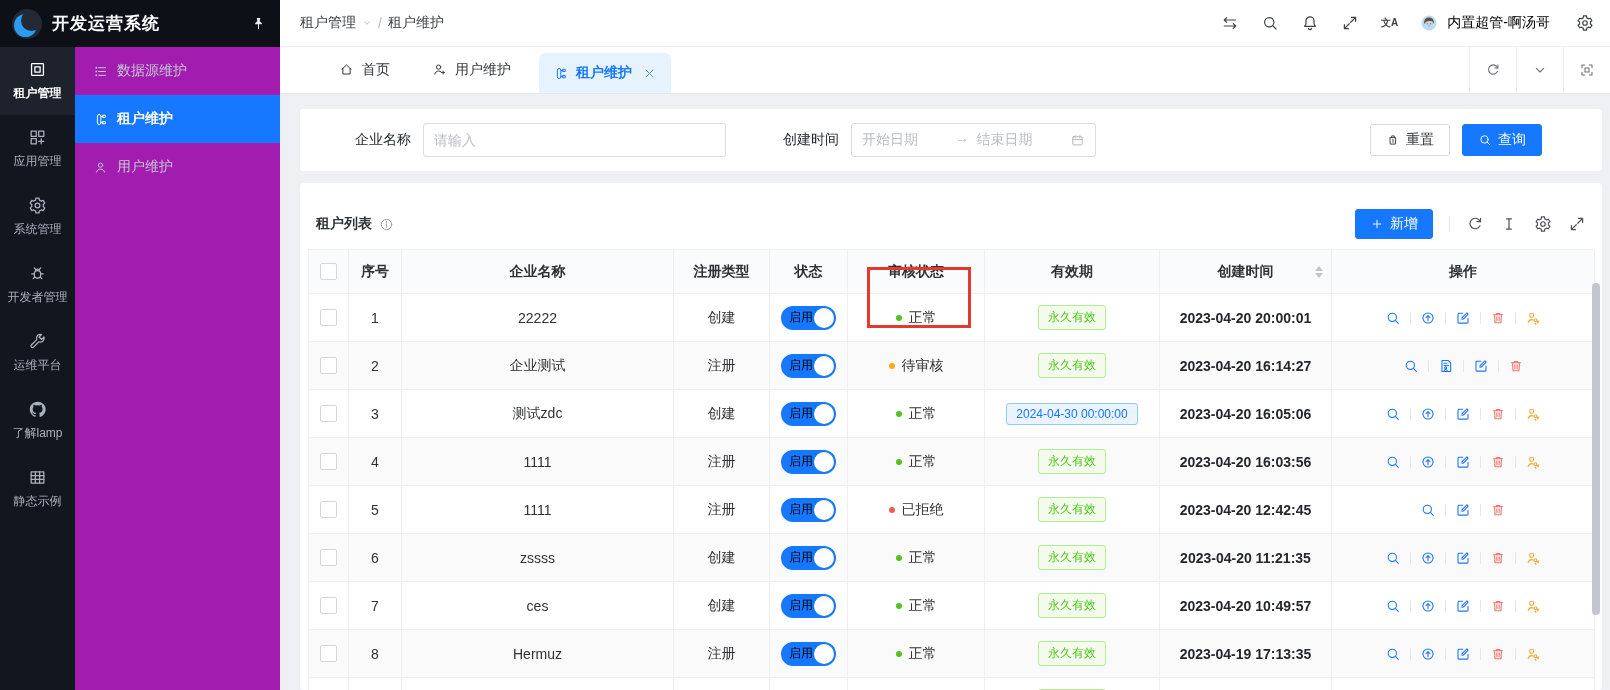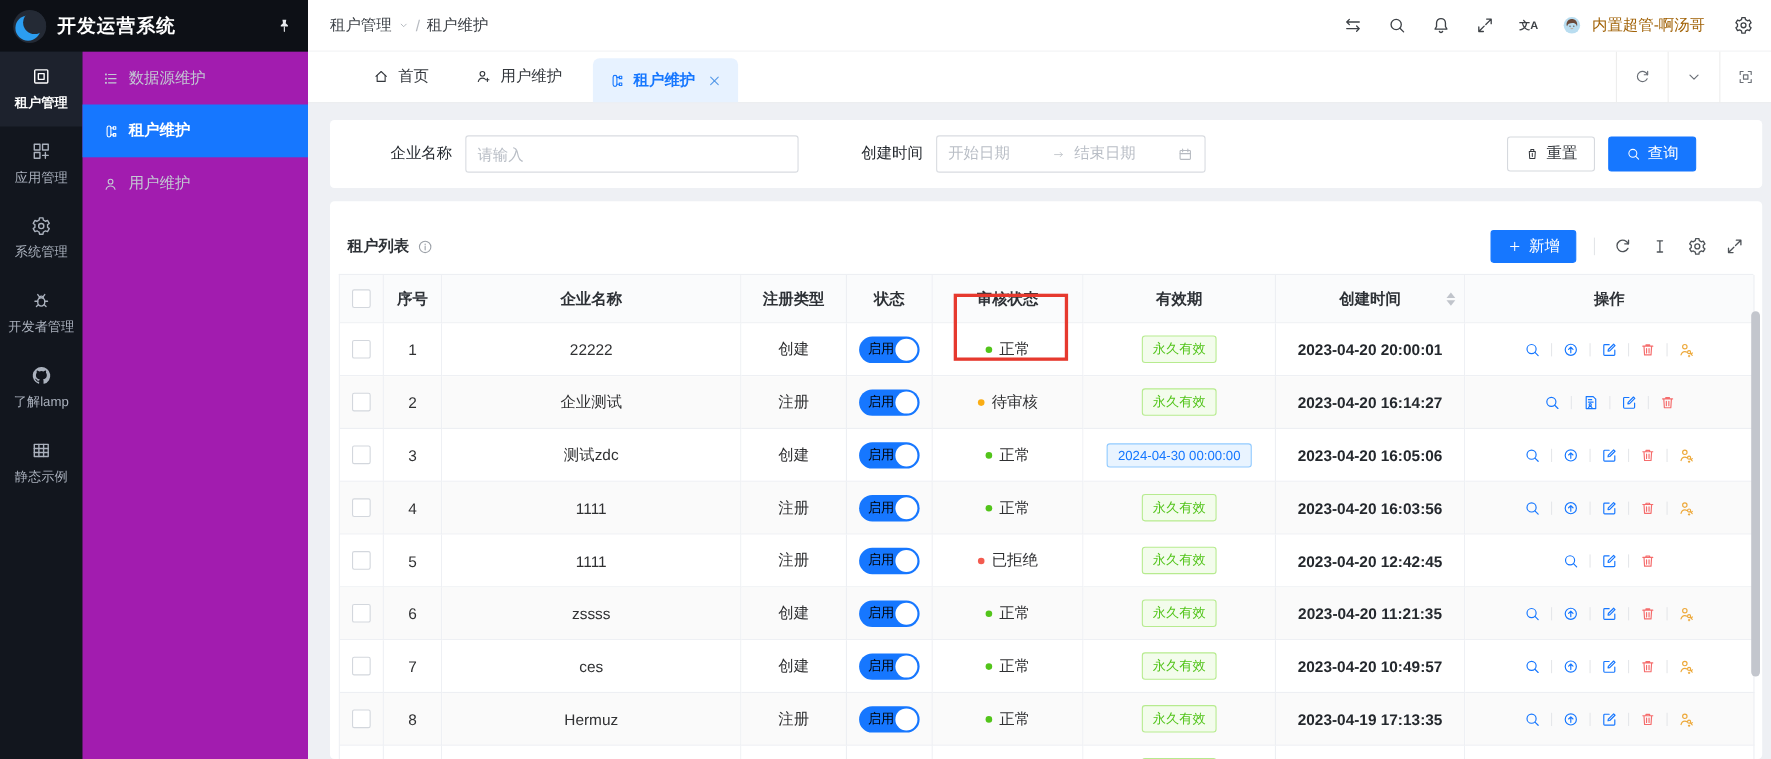--- a/index.html
+++ b/index.html
@@ -32,21 +32,21 @@
   .topbar{position:absolute;left:280px;top:0;width:1330px;height:47px;background:#fff;border-bottom:1px solid #f0f1f3;
           display:flex;align-items:center;box-sizing:border-box;padding:0 16px 0 20px;}
   .breadcrumb{display:flex;align-items:center;gap:6px;color:#3c4046;font-size:14px;}
   .breadcrumb .crumb-caret{font-size:10px;color:#9aa0a8;}
   .breadcrumb .sep{color:#b6bac0;}
   .topbar-right{margin-left:auto;display:flex;align-items:center;gap:22px;color:#3d4146;}
   .topbar-right [data-icon]{font-size:18px;cursor:pointer;}
   .txt-icon{font-size:10px;font-weight:bold;cursor:pointer;}
   .userbox{display:flex;align-items:center;gap:9px;cursor:pointer;}
   .avatar{font-size:28px;}
-  .username{font-size:14px;color:#a16207;white-space:nowrap;}
+  .username{font-size:14px;color:#000000;white-space:nowrap;}
   .topbar-gear{margin-left:4px;}
 
   
   .tabbar{position:absolute;left:280px;top:47px;width:1330px;height:47px;background:#fff;border-bottom:1px solid #e4e7ea;
           display:flex;align-items:stretch;box-sizing:border-box;}
   .tabs{display:flex;align-items:flex-end;padding-left:45px;flex:1;}
   .tab{display:flex;align-items:center;gap:8px;height:47px;padding:0 14px;margin-right:14px;color:#33373c;cursor:pointer;white-space:nowrap;}
   .tab [data-icon]{font-size:15px;}
   .tab.active{height:40px;background:#e7f2ff;border-radius:6px 6px 0 0;color:#1677ff;font-weight:bold;}
   .tab-close{font-size:11px;margin-left:2px;color:#5599e8;}
@@ -164,20 +164,28 @@
           <span class="rail-label">系统管理</span>
         </div>
         <div class="rail-item">
           <span data-icon="bug">
             <svg viewBox="0 0 24 24" fill="none" stroke="currentColor" stroke-width="1.6" stroke-linecap="round" stroke-linejoin="round">
               <rect x="8" y="8.5" width="8" height="9.5" rx="4"></rect>
               <path d="M9.5 6.8 8 4.8M14.5 6.8 16 4.8M8 12.5H4.8M16 12.5h3.2M8.6 16.5 6.5 18.5M15.4 16.5l2.1 2M9.6 8.8c0-1.4 1-2.2 2.4-2.2s2.4.8 2.4 2.2"></path>
             </svg>
           </span>
           <span class="rail-label">开发者管理</span>
+        </div>
+        <div class="rail-item">
+          <span data-icon="wrench">
+            <svg viewBox="0 0 24 24" fill="none" stroke="currentColor" stroke-width="1.6" stroke-linecap="round" stroke-linejoin="round">
+              <path d="M20.2 6.3a4.8 4.8 0 0 1-6.4 6L7 19.1a1.9 1.9 0 0 1-2.7-2.7l6.8-6.8a4.8 4.8 0 0 1 6-6.4l-3.1 3.1 3.1 3.1 3.1-3.1z"></path>
+            </svg>
+          </span>
+          <span class="rail-label">运维平台</span>
         </div>
         <div class="rail-item">
           <span data-icon="github">
             <svg viewBox="0 0 24 24" fill="none" stroke="currentColor" stroke-width="1.6" stroke-linecap="round" stroke-linejoin="round">
               <path fill="currentColor" stroke="none" d="M12 2.2a9.8 9.8 0 0 0-3.1 19.1c.5.1.7-.2.7-.5v-1.8c-2.8.6-3.4-1.3-3.4-1.3-.4-1.1-1-1.4-1-1.4-.9-.6.1-.6.1-.6 1 .1 1.5 1 1.5 1 .9 1.6 2.4 1.1 3 .9.1-.7.3-1.1.6-1.4-2.2-.2-4.5-1.1-4.5-4.9 0-1 .4-1.9 1-2.6-.1-.2-.4-1.2.1-2.6 0 0 .8-.3 2.7 1a9.3 9.3 0 0 1 4.9 0c1.9-1.3 2.7-1 2.7-1 .5 1.4.2 2.4.1 2.6.6.7 1 1.6 1 2.6 0 3.8-2.3 4.7-4.5 4.9.4.3.7.9.7 1.9v2.8c0 .3.2.6.7.5A9.8 9.8 0 0 0 12 2.2z"></path>
             </svg>
           </span>
           <span class="rail-label">了解lamp</span>
         </div>
         <div class="rail-item">

